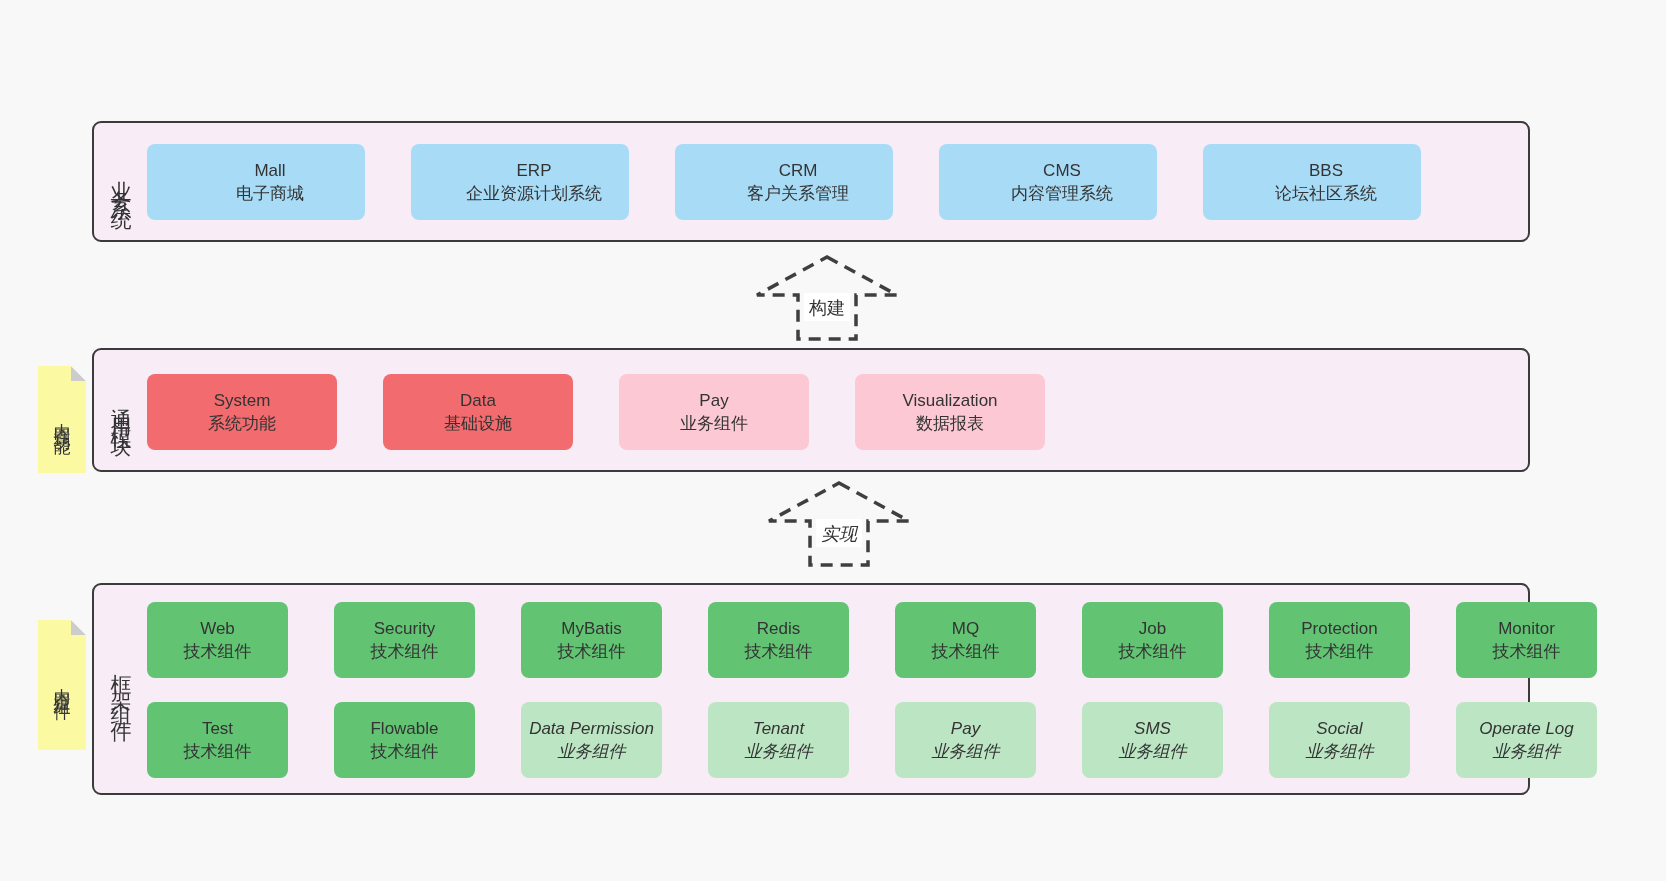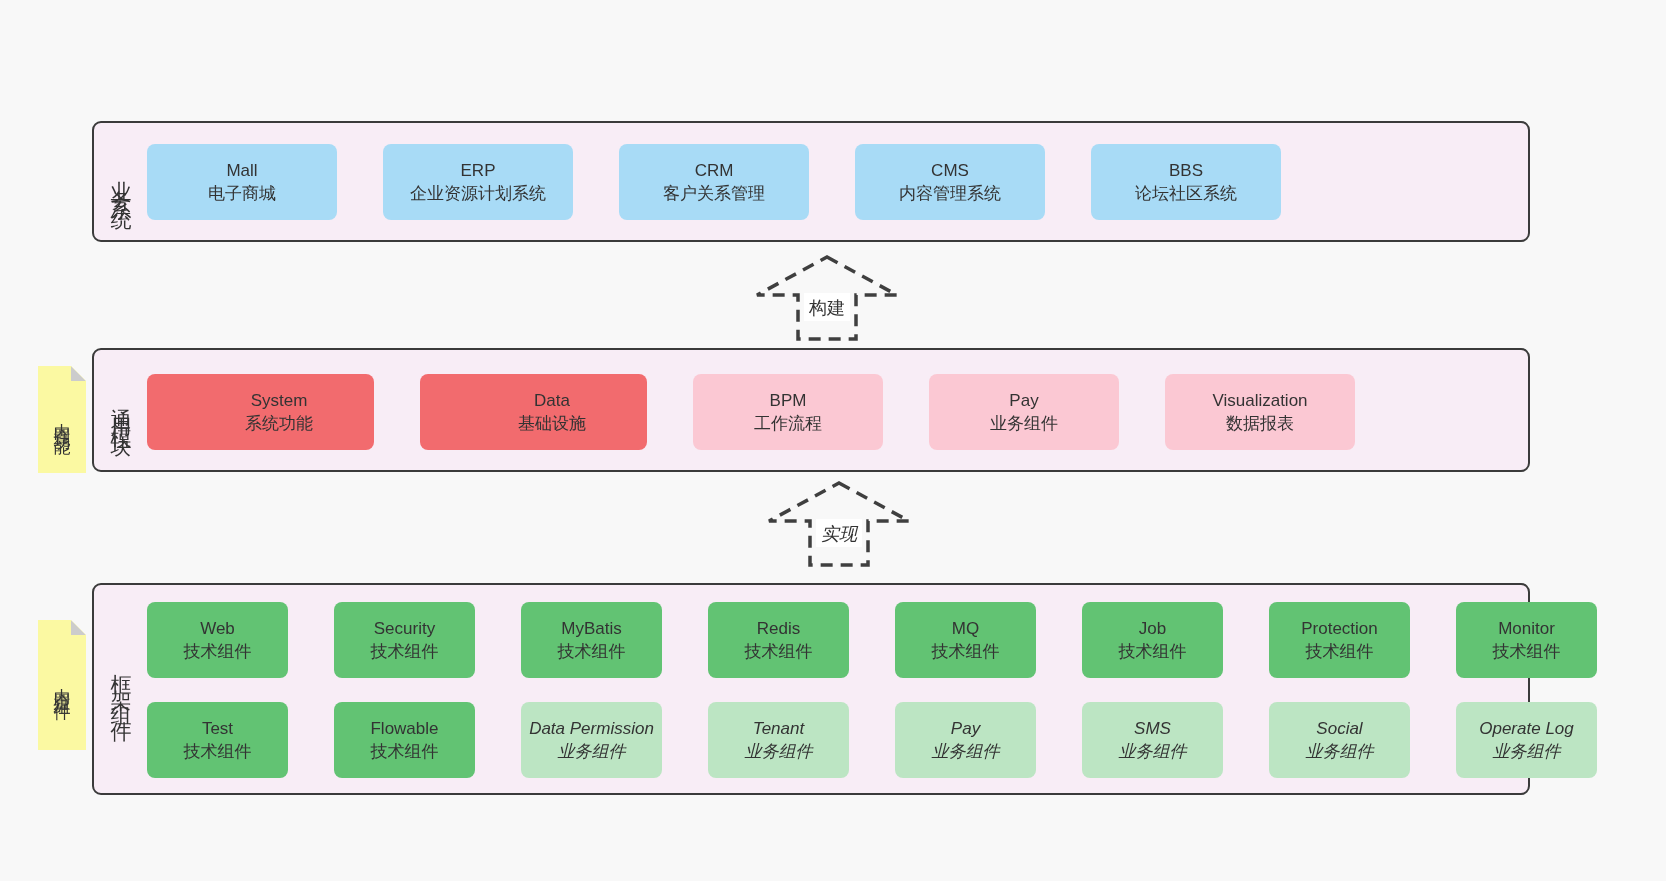--- a/index.html
+++ b/index.html
@@ -21,22 +21,22 @@
   .band-business .band-row { top:21px; }
   .band-modules  .band-row { top:24px; }
   .row-sm { }
   .row-1 { top:17px; }
   .row-2 { top:117px; }
 
   .box { width:190px; height:76px; border-radius:8px;
          display:flex; flex-direction:column; align-items:center; justify-content:center;
          text-align:center; font-size:17px; line-height:1.38; color:#333; }
   .row-sm .box { width:141px; }
-  .c-blue  { background:#a8dbf6; }
-  .c-red   { background:#f26b6e;padding-left:37px; }
+  .c-blue  { background:#a8dbf6;padding-left:28px; }
+  .c-red   { background:#f26b6e; }
   .c-pink  { background:#fbc8d3; }
   .c-green { background:#62c373; }
   .c-green-light { background:#bce5c3;font-style:italic; }
   .box-title { white-space:normal; padding:0 6px; }
 
   
   .sticky { position:absolute; left:38px; width:48px; background:#fbf9a2;
             clip-path:polygon(0 0, calc(100% - 15px) 0, 100% 15px, 100% 100%, 0 100%); }
   .sticky-modules    { top:366px; height:107px; }
   .sticky-components { top:620px; height:130px; }
@@ -101,24 +101,20 @@
     <div class="band-row">
       <div class="box c-red">
         <div class="box-title">System</div>
         <div class="box-sub">系统功能</div>
       </div>
       <div class="box c-red">
         <div class="box-title">Data</div>
         <div class="box-sub">基础设施</div>
       </div>
       <div class="box c-pink">
-        <div class="box-title">BPM</div>
-        <div class="box-sub">工作流程</div>
-      </div>
-      <div class="box c-pink">
         <div class="box-title">Pay</div>
         <div class="box-sub">业务组件</div>
       </div>
       <div class="box c-pink">
         <div class="box-title">Visualization</div>
         <div class="box-sub">数据报表</div>
       </div>
     </div>
   </div>
 

